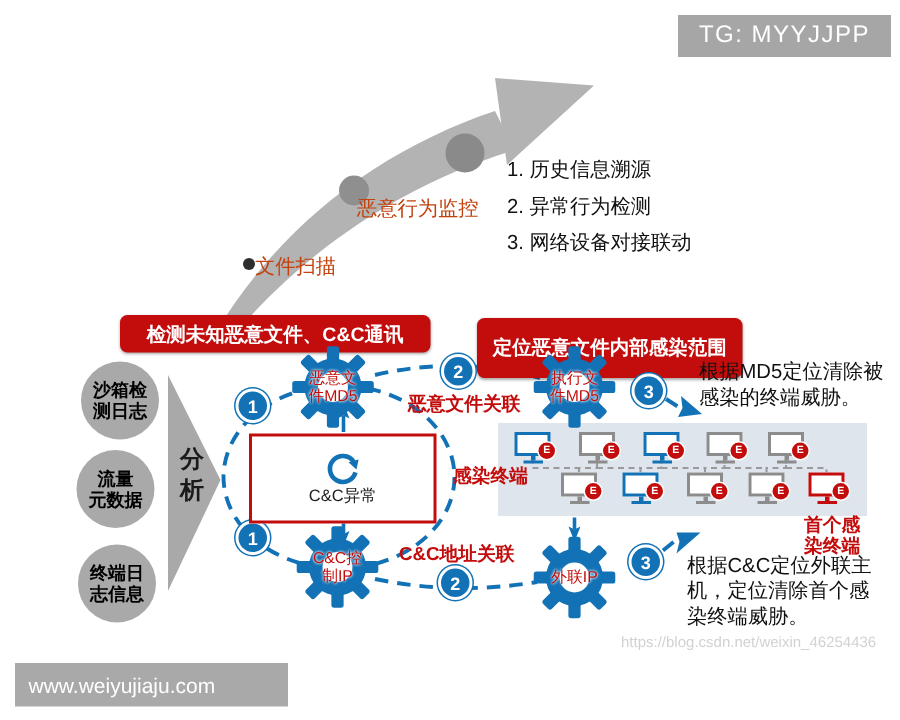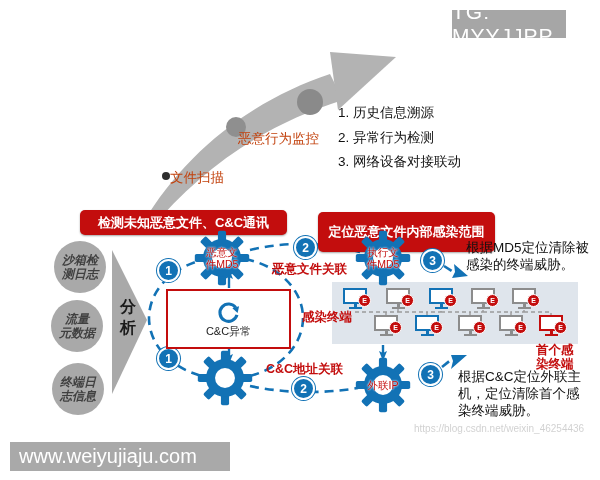--- a/index.html
+++ b/index.html
@@ -1,39 +1,39 @@
 <!DOCTYPE html>
 <html><head>
 <meta charset="utf-8">
 <style>
   html,body{margin:0;padding:0;background:#fff;}
   body{width:600px;height:480px;position:relative;overflow:hidden;
        font-family:"Liberation Sans","DejaVu Sans",sans-serif;color:#1a1a1a;}
   .abs{position:absolute;}
   .ml{white-space:pre-line;}
   
-  .tg-badge{left:452px;top:10px;width:114px;height:28px;background:#a6a6a6;color:#fff;
-    font-size:21px;letter-spacing:1px;display:flex;align-items:center;justify-content:center;}
-  
-  .site-badge{left:10px;top:442px;width:220px;height:29px;background:#a9a9a9;color:#fff;
-    font-size:20px;display:flex;align-items:center;padding-left:9px;box-sizing:border-box;}
+  .tg-badge{left:452px;top:10px;width:142px;height:28px;background:#a6a6a6;color:#fff;
+    font-size:16px;letter-spacing:1px;display:flex;align-items:center;justify-content:center;}
+  
+  .site-badge{left:10px;top:442px;width:182px;height:29px;background:#a9a9a9;color:#fff;
+    font-size:14px;display:flex;align-items:center;padding-left:9px;box-sizing:border-box;}
   
   .csdn{left:414px;top:423px;font-size:10px;color:#9a9a9a;opacity:.45;}
   
   .stage-label{font-size:13.5px;color:#c2410c;}
   .cap-list{left:322px;top:101px;font-size:13.5px;color:#111;line-height:24.5px;margin-left:16px;}
   
   .banner{background:#c30d0d;color:#fff;font-weight:bold;font-size:13px;border-radius:5px;
     display:flex;align-items:center;justify-content:center;box-shadow:0 1px 2px rgba(0,0,0,.35);}
   .banner-detect{left:80px;top:210px;width:207px;height:25px;}
   .banner-locate{left:318px;top:212px;width:177px;height:40px;}
   
-  .src{width:52px;height:52px;border-radius:50%;background:#a9a9a9;color:#404040;
+  .src{width:52px;height:52px;border-radius:50%;background:#a9a9a9;color:#000000;
     font-size:12px;line-height:14px;display:flex;align-items:center;justify-content:center;
-    text-align:center;font-weight:bold;font-style:italic;}
+    text-align:center;font-weight:bold;}
   
   .analysis-label{left:113px;top:296px;width:30px;text-align:center;font-size:16px;
     font-weight:bold;color:#1a1a1a;line-height:21px;}
   
   .gear{width:58px;height:58px;}
   .gear-label{width:64px;text-align:center;font-size:10.5px;font-weight:normal;color:#c30d0d;
     line-height:12px;text-shadow:0 0 2px #fff,0 0 2px #fff;}
   
   .step{width:19px;height:19px;border-radius:50%;background:#1272b5;border:2px solid #fff;
     color:#fff;font-size:12px;font-weight:bold;display:flex;align-items:center;justify-content:center;
@@ -139,20 +139,22 @@
   <svg class="gear" viewBox="-32 -32 64 64">
       <use href="#gear-shape"></use>
     </svg>
   <div class="gear-label ml abs" style="left:-3px;top:17px;">恶意文
 件MD5</div>
 </div>
 <div class="abs z4" style="left:196px;top:349px;">
   <svg class="gear" viewBox="-32 -32 64 64">
       <use href="#gear-shape"></use>
     </svg>
+  <div class="gear-label ml abs" style="left:-3px;top:17px;">C&amp;C控
+制IP</div>
 </div>
 <div class="abs z4" style="left:354px;top:229px;">
   <svg class="gear" viewBox="-32 -32 64 64">
       <use href="#gear-shape"></use>
     </svg>
   <div class="gear-label ml abs" style="left:-3px;top:17px;">执行文
 件MD5</div>
 </div>
 <div class="abs z4" style="left:354px;top:356px;">
   <svg class="gear" viewBox="-32 -32 64 64">

